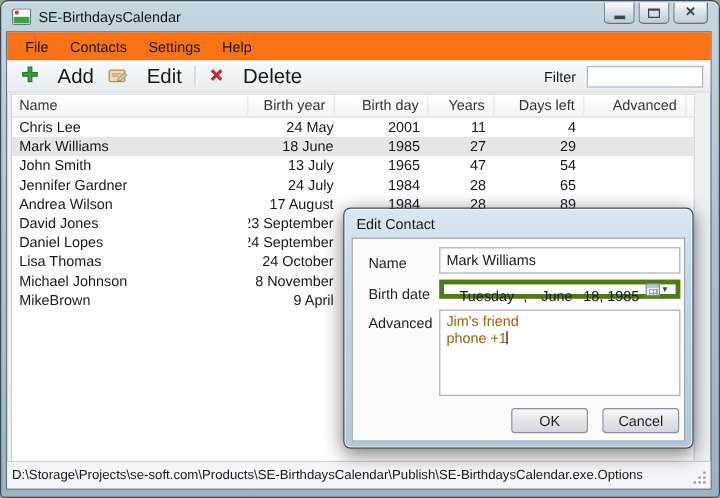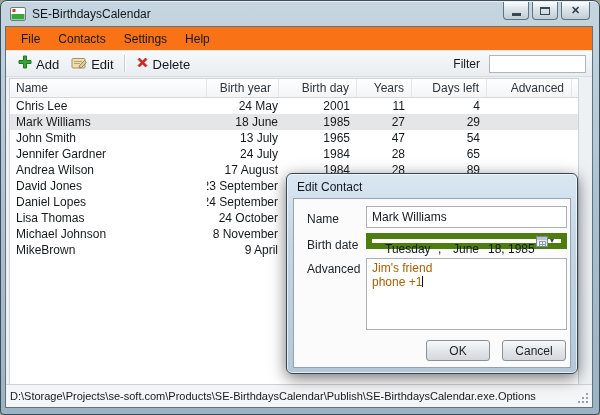--- a/index.html
+++ b/index.html
@@ -40,21 +40,21 @@
     position:absolute;left:0;right:0;top:0;height:23px;background:#f97316;
     display:flex;align-items:center;padding-left:6px;
   }
   .menu-item{padding:3px 9px;font-size:12px;color:#14181c;cursor:default;}
   .toolbar{
     position:absolute;left:0;right:0;top:23px;height:27px;box-sizing:border-box;
     background:linear-gradient(#f7f9fa,#e9edf0);
     border-top:1px solid #e2e6e9;border-bottom:1px solid #d7dce0;
     display:flex;align-items:center;padding:0 6px;
   }
-  .tool-btn{display:flex;align-items:flex-end;gap:4px;padding:2px 6px;font-size:13px;color:#14181c;}
+  .tool-btn{display:flex;align-items:flex-start;gap:16px;padding:2px 6px;font-size:17px;color:#14181c;}
   .tool-sep{width:1px;height:17px;background:#c7cdd2;border-right:1px solid #fff;margin:0 4px;}
   .filter-group{margin-left:auto;display:flex;align-items:center;}
   .filter-label{font-size:12px;color:#14181c;margin-right:9px;}
   .filter-input{width:97px;height:18px;box-sizing:border-box;border:1px solid #aeb6bd;background:#fff;font-size:12px;padding:1px 4px;font-family:"Liberation Sans",sans-serif;}
   
   .list{
     position:absolute;left:3px;top:51px;width:570px;height:308px;
     background:#fff;border:1px solid #ccd3d8;box-sizing:border-box;font-size:12px;
   }
   .list-header{height:19px;display:flex;background:linear-gradient(#ffffff,#f2f4f6);border-bottom:1px solid #d6dadd;box-sizing:border-box;color:#2f353a;}
@@ -92,21 +92,21 @@
   .lbl-name{top:13px;}
   .lbl-birth{top:39px;}
   .lbl-adv{top:63px;}
   .name-input{
     position:absolute;left:72px;top:7px;width:201px;height:22px;box-sizing:border-box;
     border:1px solid #a8b0b8;background:#fff;font-size:12px;padding:0 5px;
     font-family:"Liberation Sans",sans-serif;color:#14181c;
   }
   .date-control{
     position:absolute;left:72px;top:34px;width:201px;height:16px;box-sizing:border-box;
-    border:6px solid #4d7c0f;background:#fff;font-size:12px;color:#14181c;
+    border:4px solid #4d7c0f;background:#fff;font-size:12px;color:#14181c;
   }
   .date-part{position:absolute;top:3px;}
   .dp-weekday{left:13px;}
   .dp-sep{left:66px;}
   .dp-month{left:81px;}
   .dp-dayyear{left:116px;}
   .date-drop{
     position:absolute;right:1px;top:1px;bottom:1px;width:30px;
     display:flex;align-items:center;justify-content:center;gap:2px;background:#fff;
   }

